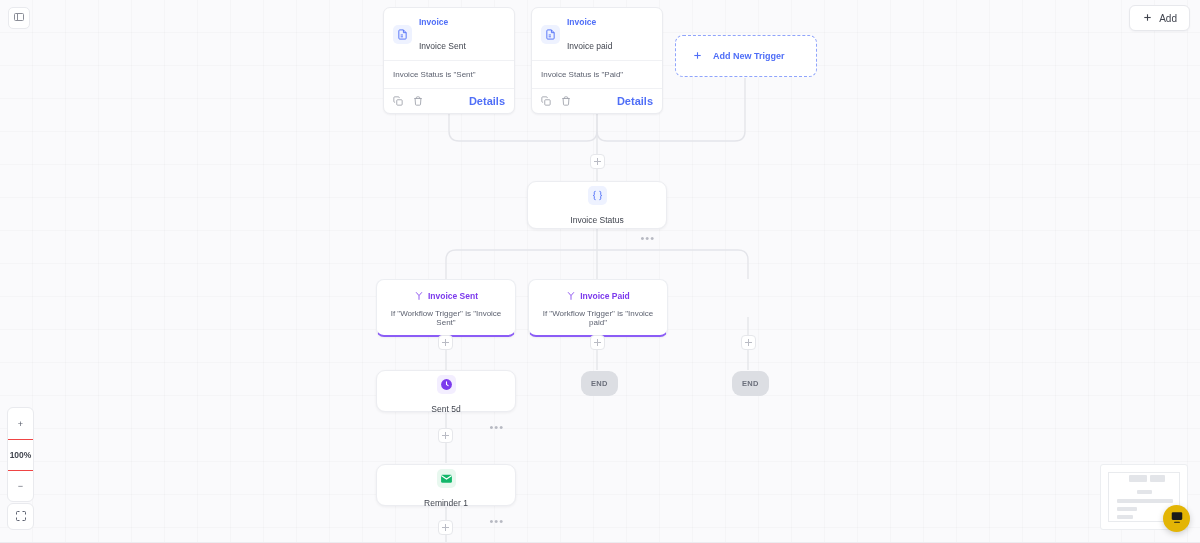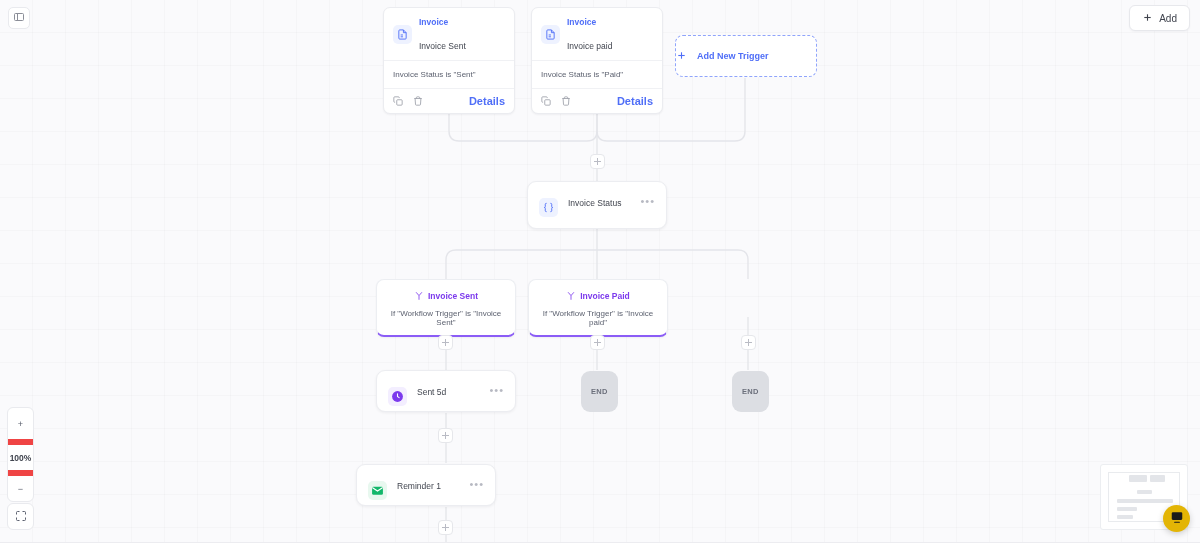--- a/index.html
+++ b/index.html
@@ -57,32 +57,33 @@
     padding: 9px; font-size: 8px; color: #5d6270; min-height: 29px;
   }
   .tc-foot { display: flex; align-items: center; padding: 6px 9px; }
   .tc-foot .ic { margin-right: 10px; cursor: pointer; display: flex; }
   .tc-details { margin-left: auto; font-size: 11px; color: #4f6ef7; font-weight: 700; cursor: pointer; }
 
   
   .add-trigger {
     width: 142px; height: 42px; border-radius: 8px;
     border: 1.3px dashed #8fa4fb; background: #fff;
-    display: flex; align-items: center; gap: 10px; 
+    display: flex; align-items: center; gap: 10px; padding-left: 16px;
     z-index: 3; cursor: pointer;
   }
   .add-trigger .lbl { font-size: 9px; color: #4f6ef7; font-weight: 600; }
 
   
   .node {
     width: 140px; height: 42px; background: #fff;
     border: 1px solid #ecedf1; border-radius: 9px;
     box-shadow: 0 1px 3px rgba(16,24,40,0.06);
-    display: flex; align-items: flex-start; padding: 16px 11px; gap: 10px;
+    display: flex; align-items: center; padding: 4px 11px; gap: 10px;
     z-index: 3;
+    flex-direction: column;
   }
   .node .n-icon {
     width: 19px; height: 19px; border-radius: 5px;
     display: flex; align-items: center; justify-content: center; flex: 0 0 19px;
   }
   .node .n-label { font-size: 8.5px; color: #41454f; }
   .node .n-dots { margin-left: auto; color: #b7b9c2; font-size: 11px; letter-spacing: 1px; line-height: 6px; cursor: pointer; }
 
   
   .branch {
@@ -92,21 +93,21 @@
     text-align: center; z-index: 3;
     box-shadow: 0 1px 2px rgba(16,24,40,0.05);
   }
   .br-head { display: flex; align-items: center; justify-content: center; gap: 4px; margin-bottom: 4px; }
   .br-title { font-size: 8.5px; color: #7c3aed; font-weight: 700; }
   .br-desc { font-size: 8px; color: #5d6270; }
 
   
   .end-badge {
     background: #dcdee3; color: #6b6f7b; font-size: 7.5px; font-weight: 700;
-    border-radius: 9px; padding: 16px 10px; letter-spacing: .3px; z-index: 3;
+    border-radius: 9px; padding: 8px 10px; letter-spacing: .3px; z-index: 3;
   }
 
   
   .panel-toggle {
     width: 22px; height: 22px; border-radius: 5px; background: #fff;
     border: 1px solid #e9eaee; display: flex; align-items: center; justify-content: center;
     z-index: 6; cursor: pointer;
   }
   .add-btn {
     height: 26px; border-radius: 6px; background: #fff; border: 1px solid #e7e8ec;
@@ -117,21 +118,21 @@
 
   
   .zoom-stack {
     width: 27px; background: #fff; border: 1px solid #e9eaee; border-radius: 6px;
     overflow: hidden; z-index: 6;
   }
   .zoom-stack > div {
     height: 31px; display: flex; align-items: center; justify-content: center;
     font-size: 9px; color: #5d6270; cursor: pointer;
   }
-  .zoom-stack > div + div { border-top: 6px solid #ef4444; text-align: center; }
+  .zoom-stack > div + div { border-top: 1px solid #ef4444; text-align: center; }
   .zoom-fit {
     width: 27px; height: 27px; background: #fff; border: 1px solid #e9eaee;
     border-radius: 6px; display: flex; align-items: center; justify-content: center;
     z-index: 6; cursor: pointer;
   }
 
   
   .minimap {
     width: 88px; height: 66px; background: #fff; border: 1px solid #eceef1;
     border-radius: 3px; z-index: 5; overflow: hidden; padding: 7px;
@@ -311,21 +312,21 @@
         <circle cx="12" cy="12" r="10" fill="#7c3aed"></circle>
         <path d="M12 7v5l3 2" stroke="#ffffff" stroke-width="2" fill="none" stroke-linecap="round"></path>
       </svg>
     </span>
     <span class="n-label">Sent 5d</span>
     <span class="n-dots">•••</span>
   </div>
 
   <div class="plus-btn abs" style="left:438px; top:428px;"></div>
 
-  <div class="node abs" style="left:356px; top:464px;">
+  <div class="node abs" style="left:376px; top:464px;">
     <span class="n-icon" style="background:#e8f8ef;">
       <svg width="13" height="13" viewBox="0 0 24 24">
         <rect x="2" y="5" width="20" height="15" rx="2.5" fill="#12b76a"></rect>
         <path d="M3 7l9 6 9-6" stroke="#ffffff" stroke-width="2" fill="none" stroke-linecap="round"></path>
       </svg>
     </span>
     <span class="n-label">Reminder 1</span>
     <span class="n-dots">•••</span>
   </div>
 

